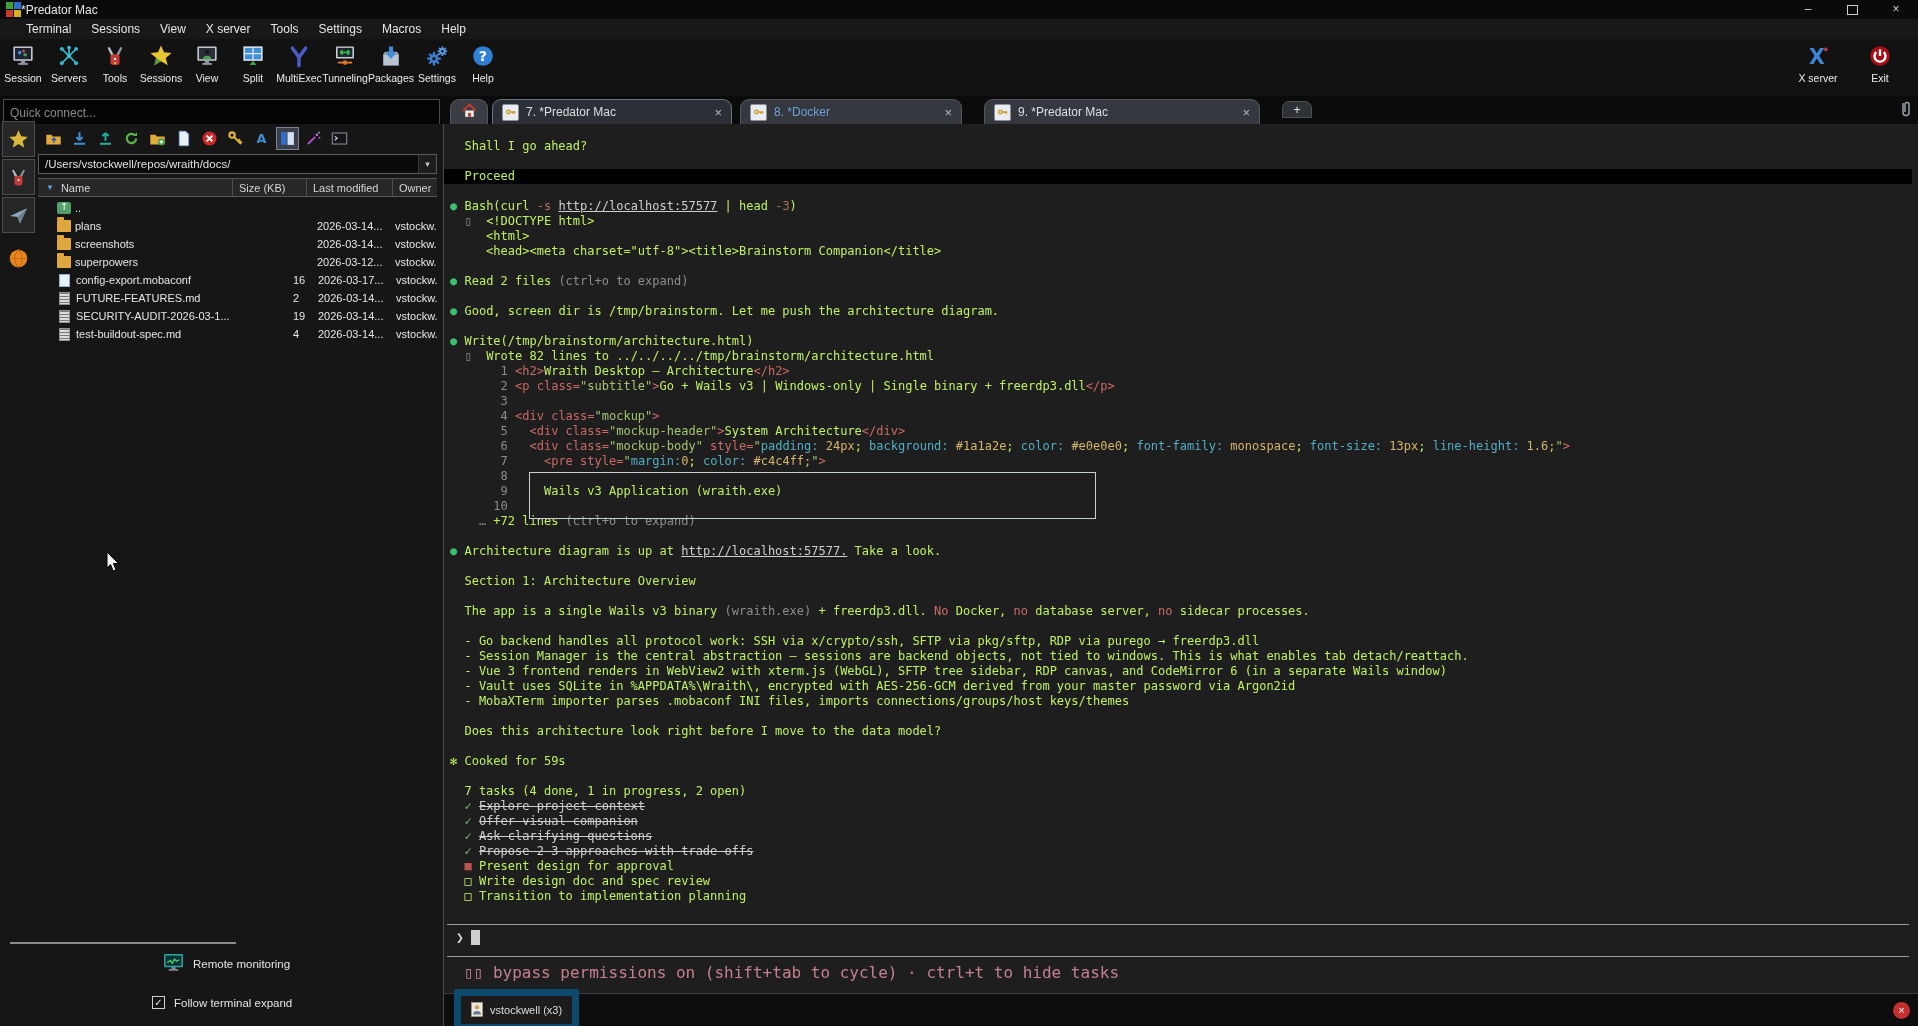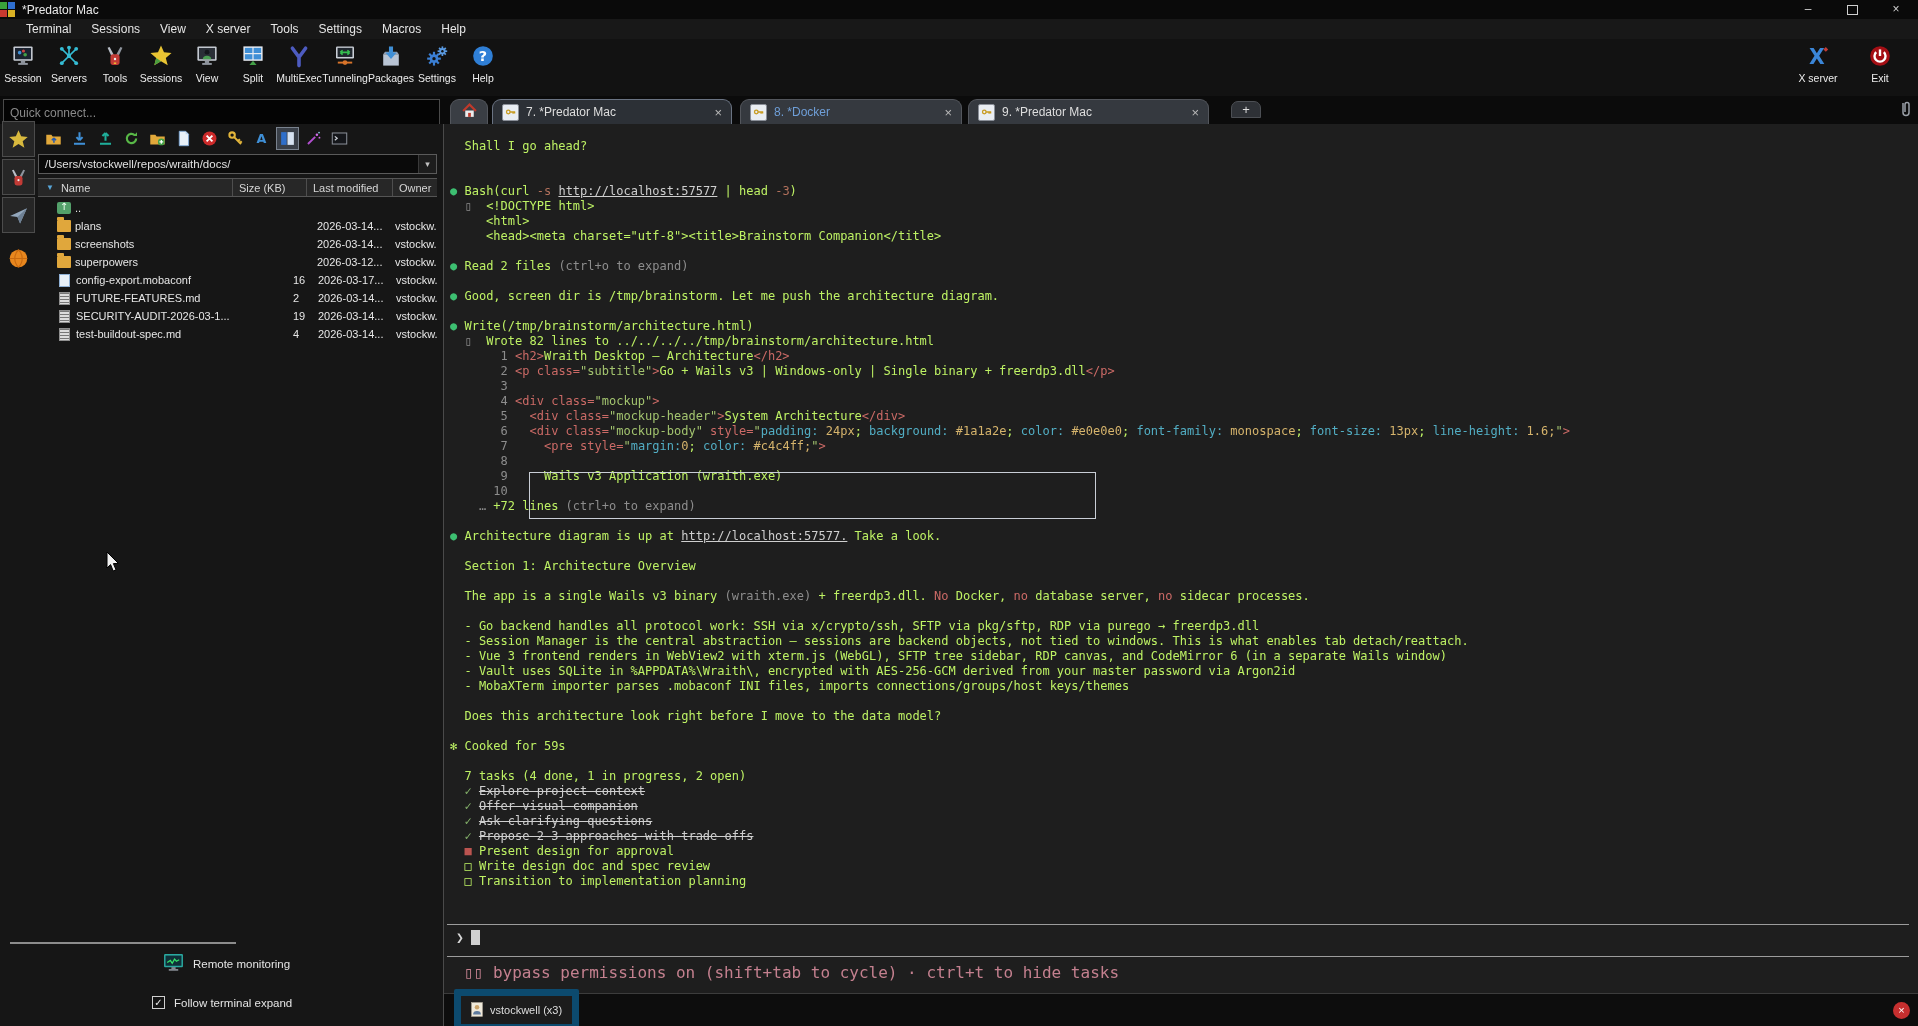--- a/index.html
+++ b/index.html
@@ -1,20 +1,20 @@
 <!DOCTYPE html>
 <html><head>
 <meta charset="utf-8">
 <style>
   html,body{margin:0;padding:0;background:#0b0b0b;width:1918px;height:1026px;overflow:hidden;
     font-family:"Liberation Sans","DejaVu Sans",sans-serif;-webkit-font-smoothing:antialiased;}
   .stage{position:relative;width:1918px;height:1026px;background:#141414;}
 
   
-  .titlebar{position:absolute;left:0;top:0;right:0;height:19px;background:#0a0a0a;display:flex;align-items:center;gap:7px;color:#e8e8e8;font-size:12px;}
+  .titlebar{position:absolute;left:0;top:0;right:0;height:19px;background:#0a0a0a;display:flex;align-items:center;padding-left:6px;color:#e8e8e8;font-size:12px;}
   .win-logo{width:7px;height:7px;background:#3aa33a;box-shadow:8px 0 #2f6fd0,0 8px #c8392f,8px 8px #d8b024;margin-right:8px;margin-bottom:7px;margin-top:-1px;}
   .win-controls{margin-left:auto;display:flex;height:19px;}
   .win-btn{width:44px;text-align:center;color:#cfcfcf;font-size:12px;line-height:18px;}
   .max-sq{display:inline-block;width:9px;height:8px;border:1px solid #cfcfcf;margin-top:5px;}
 
   
   .menubar{position:absolute;top:19px;left:0;right:0;height:20px;background:#181818;display:flex;align-items:center;padding-left:16px;color:#e6e6e6;font-size:12px;}
   .menu-item{padding:0 10px;cursor:default;}
 
   
@@ -29,21 +29,21 @@
   
   .subrow{position:absolute;top:96px;left:0;right:0;height:28px;background:#0b0b0b;}
   .quickconnect{position:absolute;top:3px;left:3px;width:437px;height:28px;background:#040404;border:1px solid #4a4a4a;color:#8a8a8a;font-size:12px;padding:0 6px;box-sizing:border-box;outline:none;font-family:"Liberation Sans",sans-serif;}
   .quickconnect::placeholder{color:#8a8a8a;}
   .tabbar{position:absolute;left:450px;top:0;right:24px;height:28px;display:flex;align-items:flex-end;}
   .tab{height:25px;box-sizing:border-box;border:1px solid #53565c;border-bottom:none;border-radius:9px 9px 0 0;background:#35393f;display:flex;align-items:center;padding:0 9px;margin-right:8px;font-size:12px;color:#dedede;}
   .tab-home{width:38px;justify-content:center;padding:0;margin-right:4px;background:#3a3e44;}
   .tab-home svg{width:17px;height:17px;}
   .tab-0{width:240px;background:#2c3036;border-color:#6a7382;}
   .tab-1{width:222px;margin-right:6px;}
-  .tab-2{width:241px;}
+  .tab-2{width:276px;margin-left:16px;}
   .tab-key{width:15px;height:15px;flex:none;background:#e9edf2;border:1px solid #8a8f98;border-radius:2px;display:flex;align-items:center;justify-content:center;}
   .tab-key svg{width:12px;height:12px;}
   .tab-label{margin-left:7px;white-space:nowrap;overflow:hidden;}
   .tab-close{margin-left:auto;color:#b9b9b9;font-size:13px;padding-left:6px;}
   .tab-plus{height:17px;width:30px;box-sizing:border-box;border:1px solid #4c4f54;border-radius:7px 7px 0 0;background:#2e3136;color:#ddd;display:flex;align-items:center;justify-content:center;font-size:13px;margin-left:14px;margin-bottom:6px;}
   .paperclip{position:absolute;right:2px;top:99px;width:20px;height:22px;}
   .paperclip svg{width:20px;height:22px;}
 
   
   .sidebar{position:absolute;top:124px;left:0;width:443px;bottom:0;background:#161616;}
@@ -556,20 +556,21 @@
     <div class="follow">
       <span class="checkbox">✓</span>
       <span>Follow terminal expand</span>
     </div>
   </div>
 
   <div class="terminal">
     <div class="tlines">
         <div class="tl"><span class="sd">  Shall I go ahead?</span></div>
         <div class="tl"></div>
+        <div class="tl bar"><span class="sd">  Proceed</span></div>
         <div class="tl"></div>
         <div class="tl"><span class="sb">●</span><span class="sd"> Bash(curl </span><span class="sfl">-s</span><span class="sd"> </span><span class="su">http://localhost:57577</span><span class="sd"> | head </span><span class="sfl">-3</span><span class="sd">)</span></div>
         <div class="tl"><span class="sd">  </span><span class="sdim">▯</span><span class="sd">  &lt;!DOCTYPE html&gt;</span></div>
         <div class="tl"><span class="sd">     &lt;html&gt;</span></div>
         <div class="tl"><span class="sd">     &lt;head&gt;&lt;meta charset="utf-8"&gt;&lt;title&gt;Brainstorm Companion&lt;/title&gt;</span></div>
         <div class="tl"></div>
         <div class="tl"><span class="sb">●</span><span class="sd"> Read 2 files </span><span class="sdim">(ctrl+o to expand)</span></div>
         <div class="tl"></div>
         <div class="tl"><span class="sb">●</span><span class="sd"> Good, screen dir is /tmp/brainstorm. Let me push the architecture diagram.</span></div>
         <div class="tl"></div>

